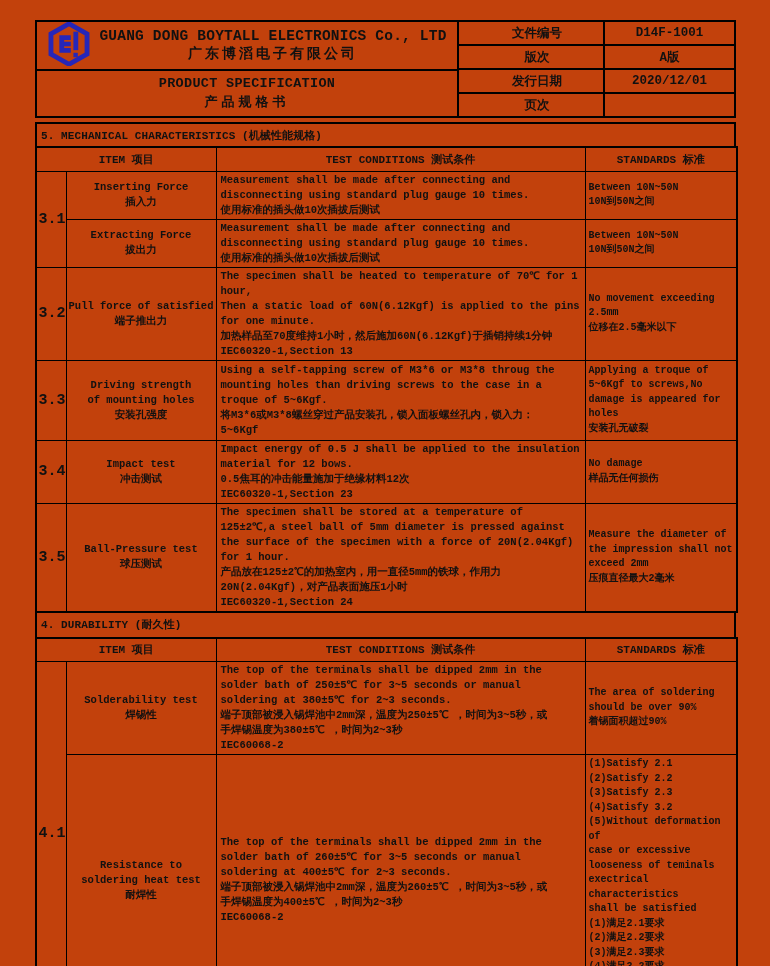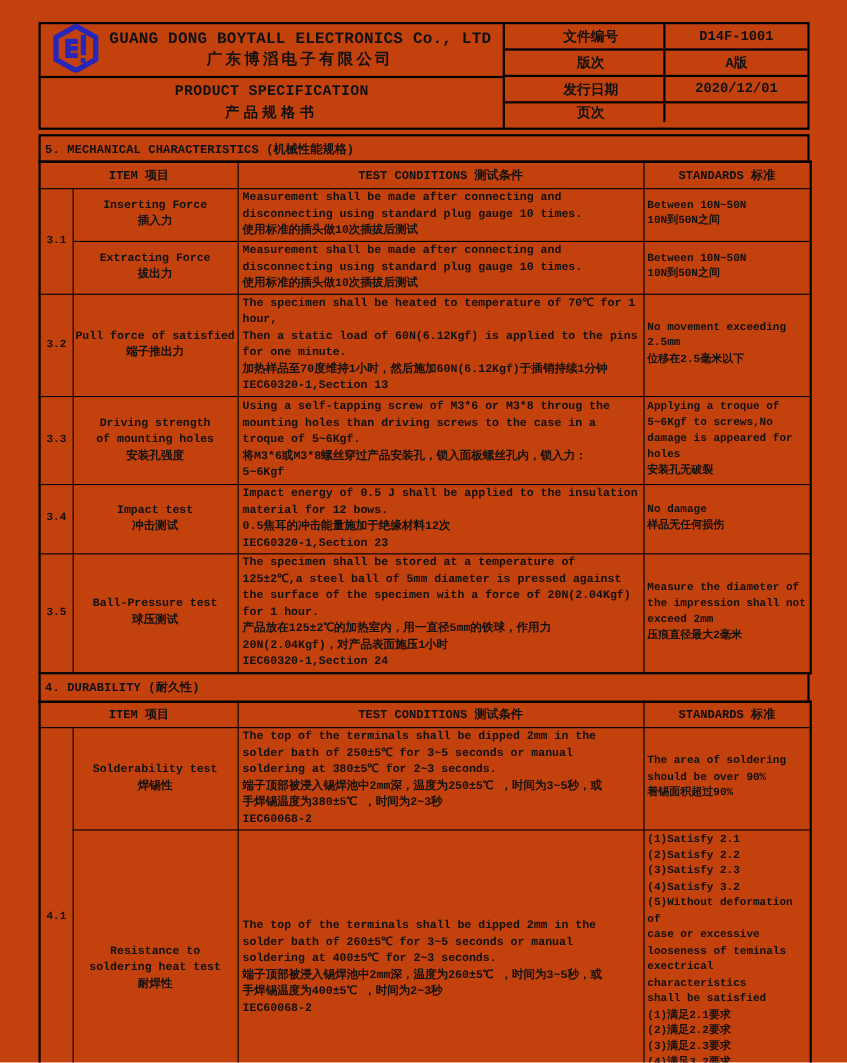--- a/index.html
+++ b/index.html
@@ -48,21 +48,21 @@
     display: flex;
     flex-direction: column;
     align-items: center;
     justify-content: center;
   }
   .spec-en { font-size: 13.5px; font-weight: bold; letter-spacing: 0.3px; }
   .spec-cn { font-size: 13px; font-weight: bold; letter-spacing: 4px; margin-top: 2px; }
 
   .hdr-right { flex: 1; display: flex; flex-direction: column; }
   .meta-row { flex: 1; display: flex; border-bottom: 2px solid #000; padding-left: 12px; }
-  .meta-row:last-child { border-bottom: none; flex-direction: column; }
+  .meta-row:last-child { border-bottom: none; }
   .meta-label {
     width: 134px;
     border-right: 2px solid #000;
     display: flex; align-items: center; justify-content: center;
     font-size: 12.5px; font-weight: bold;
   }
   .meta-value {
     flex: 1;
     display: flex; align-items: center; justify-content: center;
     font-size: 12.5px; font-weight: bold;
@@ -96,21 +96,21 @@
     vertical-align: middle;
     overflow: hidden;
   }
   col.c-no { width: 30px; }
   col.c-name { width: 150px; }
   col.c-cond { width: 369px; }
   col.c-std { width: 152px; }
 
   tr.hrow th { height: 24px; font-size: 11px; font-weight: bold; text-align: center; }
 
-  td.no   { text-align: center; font-size: 10px; }
+  td.no   { text-align: right; font-size: 15px; }
   td.name { text-align: center; font-size: 10.5px; line-height: 15px; white-space: pre-line; }
   td.cond {
     font-size: 10.5px; line-height: 15px; white-space: pre-line;
     padding: 1px 4px 1px 4px; text-align: left; vertical-align: top;
   }
   td.std {
     font-size: 10px; line-height: 14.5px; white-space: pre-line;
     padding: 2px 3px; text-align: left;
   }
   td.v-top { vertical-align: top; }

